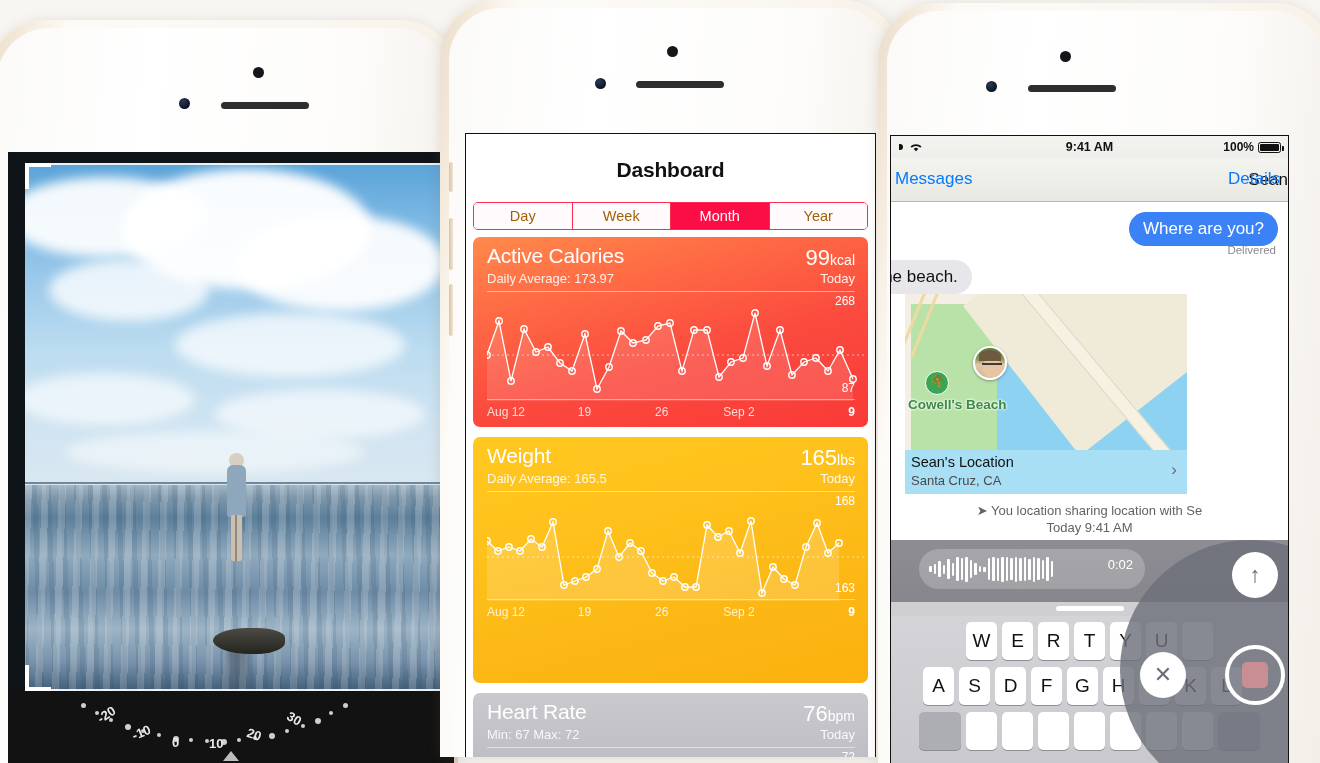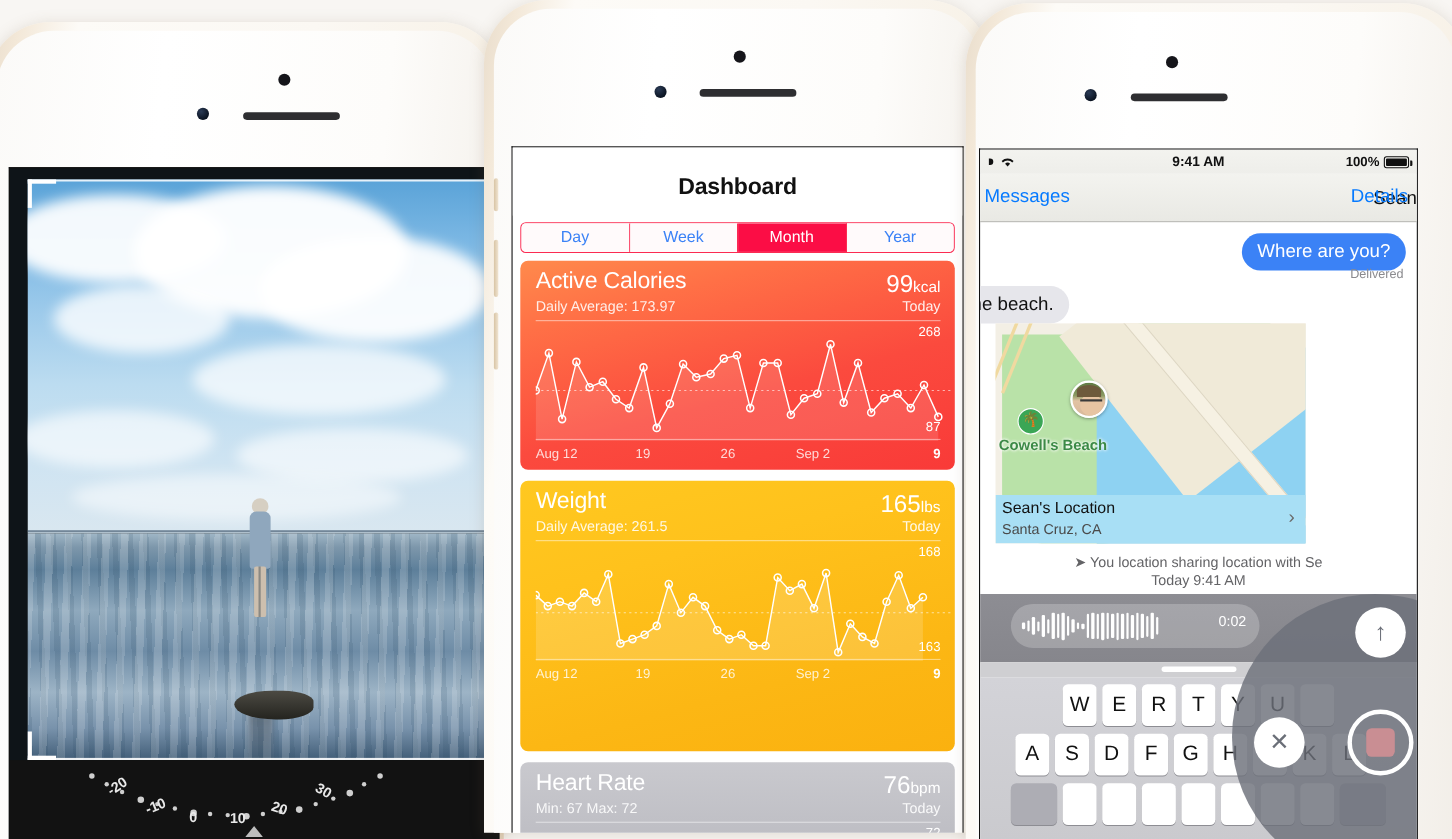--- a/index.html
+++ b/index.html
@@ -88,21 +88,21 @@
 
   
   #phone-center { left:440px; top:0; width:460px; height:757px; }
   #phone-center .screen { left:25px; right:24px; top:133px; bottom:0; }
   .nav-title { position:absolute; left:0; right:0; top:24px; text-align:center;
                font-size:21px; font-weight:600; color:#111; letter-spacing:-.2px; }
   .nav-bar { position:absolute; left:0; right:0; top:0; height:62px; background:#fff; }
   .seg { position:absolute; left:7px; right:7px; top:68px; height:28px;
          display:flex; border:1.4px solid #fb2b52; border-radius:5px; overflow:hidden; }
   .seg div { flex:1; display:flex; align-items:center; justify-content:center;
-             font-size:14.5px; color:#3b82f6; background:#fffafb; border-right:1.4px solid #fb2b52; }
+             font-size:14.5px; color:#a16207; background:#fffafb; border-right:1.4px solid #fb2b52; }
   .seg div:last-child { border-right:none; }
   .seg div.on { background:#fb0d45; color:#fff; }
   .cards { position:absolute; left:7px; right:7px; top:103px; bottom:0; }
   .card { position:relative; border-radius:7px; overflow:hidden; margin-bottom:10px; }
   .card.cal { height:190px; background:linear-gradient(165deg,#ff8a4c 0%,#ff7046 22%,#fb4a3e 60%,#f93a38 100%); }
   .card.wt  { height:246px; background:linear-gradient(165deg,#ffc820 0%,#ffc21c 30%,#fcb714 70%,#fbb10f 100%); }
   .card.hr  { height:120px; background:linear-gradient(180deg,#c9c9ce 0%,#b5b5bc 100%); }
   .c-title { position:absolute; left:14px; top:7px; color:#fff; font-size:21px; font-weight:400; letter-spacing:-.2px; }
   .c-sub { position:absolute; left:14px; top:34px; color:rgba(255,255,255,.88); font-size:13px; }
   .c-val { position:absolute; right:13px; top:8px; color:#fff; font-size:22px; font-weight:300; }
@@ -360,21 +360,21 @@
             <span style="flex:0 0 16%">Aug 12</span>
             <span style="flex:0 0 21%; text-align:center">19</span>
             <span style="flex:0 0 21%; text-align:center">26</span>
             <span style="flex:0 0 21%; text-align:center">Sep 2</span>
             <b style="flex:1; text-align:right">9</b>
           </div>
         </div>
 
         <div class="card wt">
           <div class="c-title">Weight</div>
-          <div class="c-sub">Daily Average: 261.5</div>
+          <div class="c-sub">Daily Average: 165.5</div>
           <div class="c-val"><b>165</b><span>lbs</span></div>
           <div class="c-today">Today</div>
           <div class="c-rule"></div>
           <div class="c-max">168</div>
           <div class="c-min" style="top:144px;">163</div>
           <div class="c-axis" style="top:162px;"></div>
           <svg class="plot" style="top:72px; height:92px;" viewBox="0 0 380 92" preserveAspectRatio="none">
             <line x1="0" y1="48" x2="380" y2="48" stroke="rgba(255,255,255,.6)" stroke-width="1" stroke-dasharray="2 3"></line>
             <polygon points="0,32 11,42 22,38 33,42 44,30 55,38 66,13 77,76 88,72 99,68 110,60 121,22 132,48 143,34 154,42 165,64 176,72 187,68 198,78 209,78 220,16 231,28 242,22 253,44 264,12 275,84 286,58 297,70 308,76 319,38 330,14 341,44 352,34 352,92 0,92" fill="rgba(255,255,255,.16)"></polygon>
             <polyline points="0,32 11,42 22,38 33,42 44,30 55,38 66,13 77,76 88,72 99,68 110,60 121,22 132,48 143,34 154,42 165,64 176,72 187,68 198,78 209,78 220,16 231,28 242,22 253,44 264,12 275,84 286,58 297,70 308,76 319,38 330,14 341,44 352,34" fill="none" stroke="#fff" stroke-width="1.3"></polyline>

